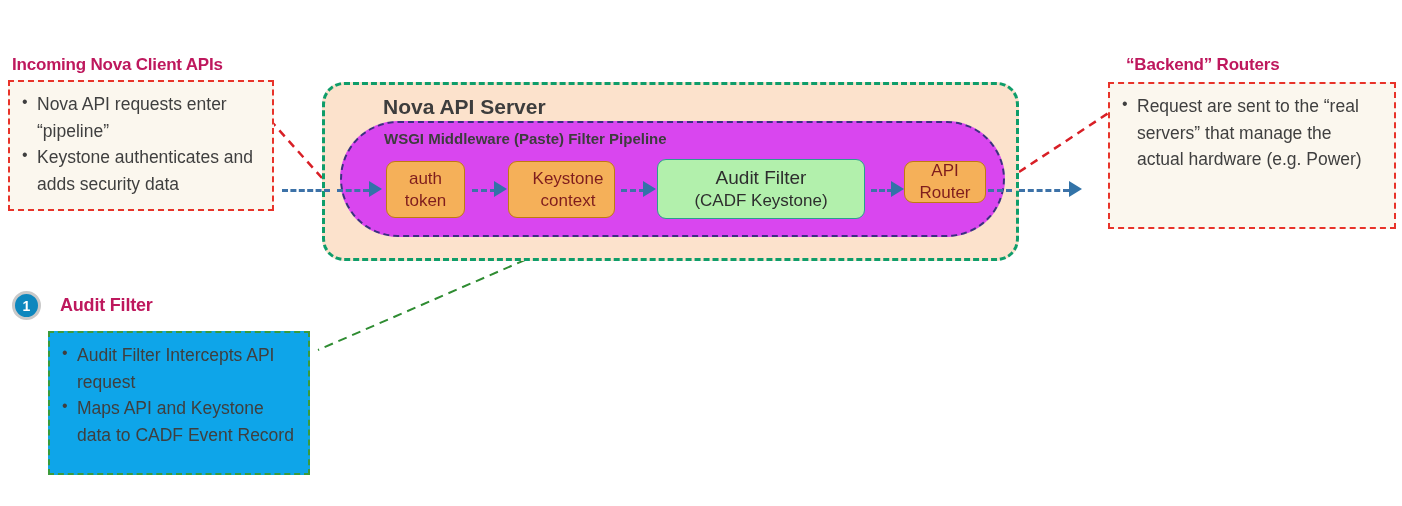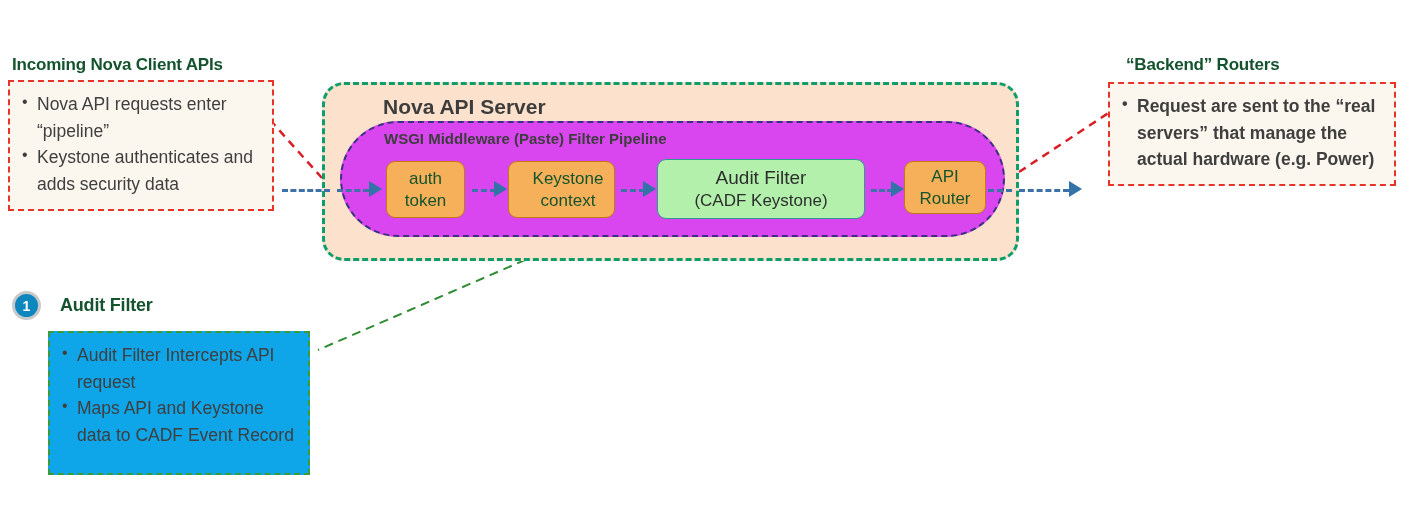--- a/index.html
+++ b/index.html
@@ -16,21 +16,21 @@
   }
   #stage { position: absolute; inset: 0; }
 
   
   .abs { position: absolute; }
 
   
   .sec-title {
     font-weight: bold;
     font-size: 17px;
-    color: #14532d;
+    color: #be185d;
     letter-spacing: -0.2px;
     white-space: nowrap;
   }
 
   
   .callout {
     border-style: dashed;
     border-width: 2px;
     padding: 9px 12px 9px 10px;
   }
@@ -108,21 +108,21 @@
     flex-direction: column;
     align-items: center;
     justify-content: center;
     text-align: center;
     line-height: 1.28;
   }
   .filter-box.orange {
     background: #f5b059;
     border: 1.5px solid #c07a12;
     font-size: 15px;
-    color: #14532d;
+    color: #7f1d1d;
   }
   .filter-box.green {
     background: #b2f0ac;
     border: 1.5px solid #2a9d8f;
     color: #2e2e2e;
   }
   .filter-box .big   { font-size: 19px; }
   .filter-box .small { font-size: 17px; }
 
   
@@ -160,21 +160,21 @@
 
   <div class="abs callout red" style="left:8px; top:80px; width:266px; height:131px;">
     <ul class="bullets">
       <li>Nova API requests enter “pipeline”</li>
       <li>Keystone authenticates and adds security data</li>
     </ul>
   </div>
 
   <div class="abs sec-title" style="left:1126px; top:55px;">“Backend” Routers</div>
 
-  <div class="abs callout red" style="left:1108px; top:82px; width:288px; height:104px;font-weight:bold;">
+  <div class="abs callout red" style="left:1108px; top:82px; width:288px; height:147px;">
     <ul class="bullets">
       <li>Request are sent to the “real servers” that manage the actual hardware (e.g. Power)</li>
     </ul>
   </div>
 
   <div class="abs" id="nova-server">
     <div id="nova-server-title">Nova API Server</div>
   </div>
 
   <div class="abs" id="wsgi-pipeline">
@@ -202,21 +202,21 @@
   <div class="abs flow-head" style="left:643px; top:181px;"></div>
 
   <div class="filter-box green" style="left:657px; top:159px; width:208px; height:60px;">
     <span class="big">Audit Filter</span>
     <span class="small">(CADF Keystone)</span>
   </div>
 
   <div class="abs flow-seg" style="left:871px; top:189px; width:22px;"></div>
   <div class="abs flow-head" style="left:891px; top:181px;"></div>
 
-  <div class="filter-box orange" style="left:904px; top:161px; width:82px; height:53px;">
+  <div class="filter-box orange" style="left:904px; top:161px; width:82px; height:42px;">
     <span class="small">API</span>
     <span class="small">Router</span>
   </div>
 
   <div class="abs flow-seg" style="left:988px; top:189px; width:24px;"></div>
   <div class="abs flow-seg" style="left:1019px; top:189px; width:50px;"></div>
   <div class="abs flow-head" style="left:1069px; top:181px;"></div>
 
   <div class="abs badge" style="left:12px; top:291px;">1</div>
 

